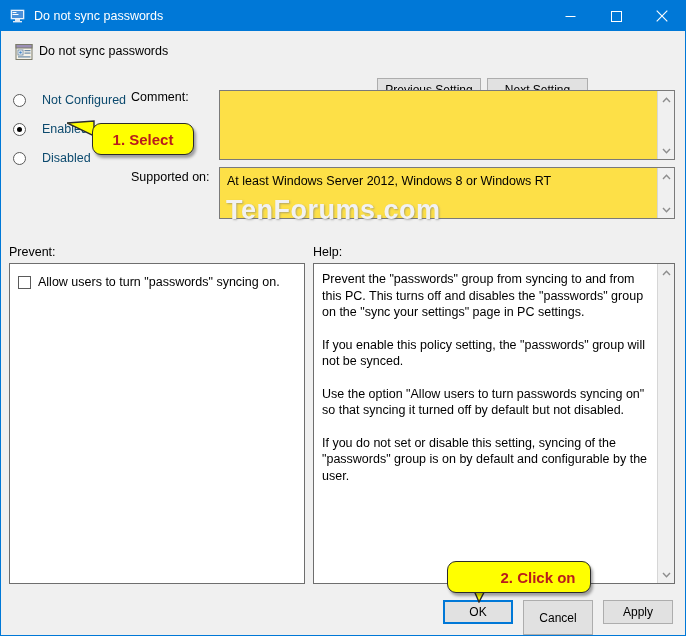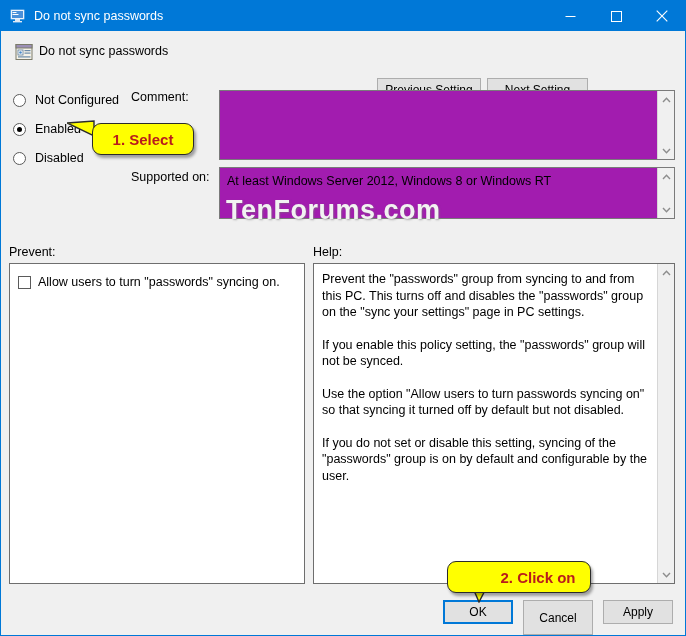--- a/index.html
+++ b/index.html
@@ -116,34 +116,34 @@
   .radio-outer.checked::after {
     content: "";
     position: absolute;
     left: 3px; top: 3px;
     width: 5px; height: 5px;
     border-radius: 50%;
     background: #000000;
   }
   .radio-label {
     font-size: 12.5px;
-    color: #000000;
-    margin-left: 9px;
+    color: #0c4a6e;
+    margin-left: 16px;
     white-space: nowrap;
   }
   
   .fieldlabel {
     position: absolute;
     font-size: 12.5px;
     color: #000000;
     white-space: nowrap;
   }
   .textbox {
     position: absolute;
-    background: #a21caf;
+    background: #fde047;
     border: 1px solid #7a7a7a;
     box-sizing: border-box;
   }
   
   .vscroll {
     position: absolute;
     right: 0px; top: 0px;
     bottom: 0px;
     width: 17px;
     background: #f0f0f0;

